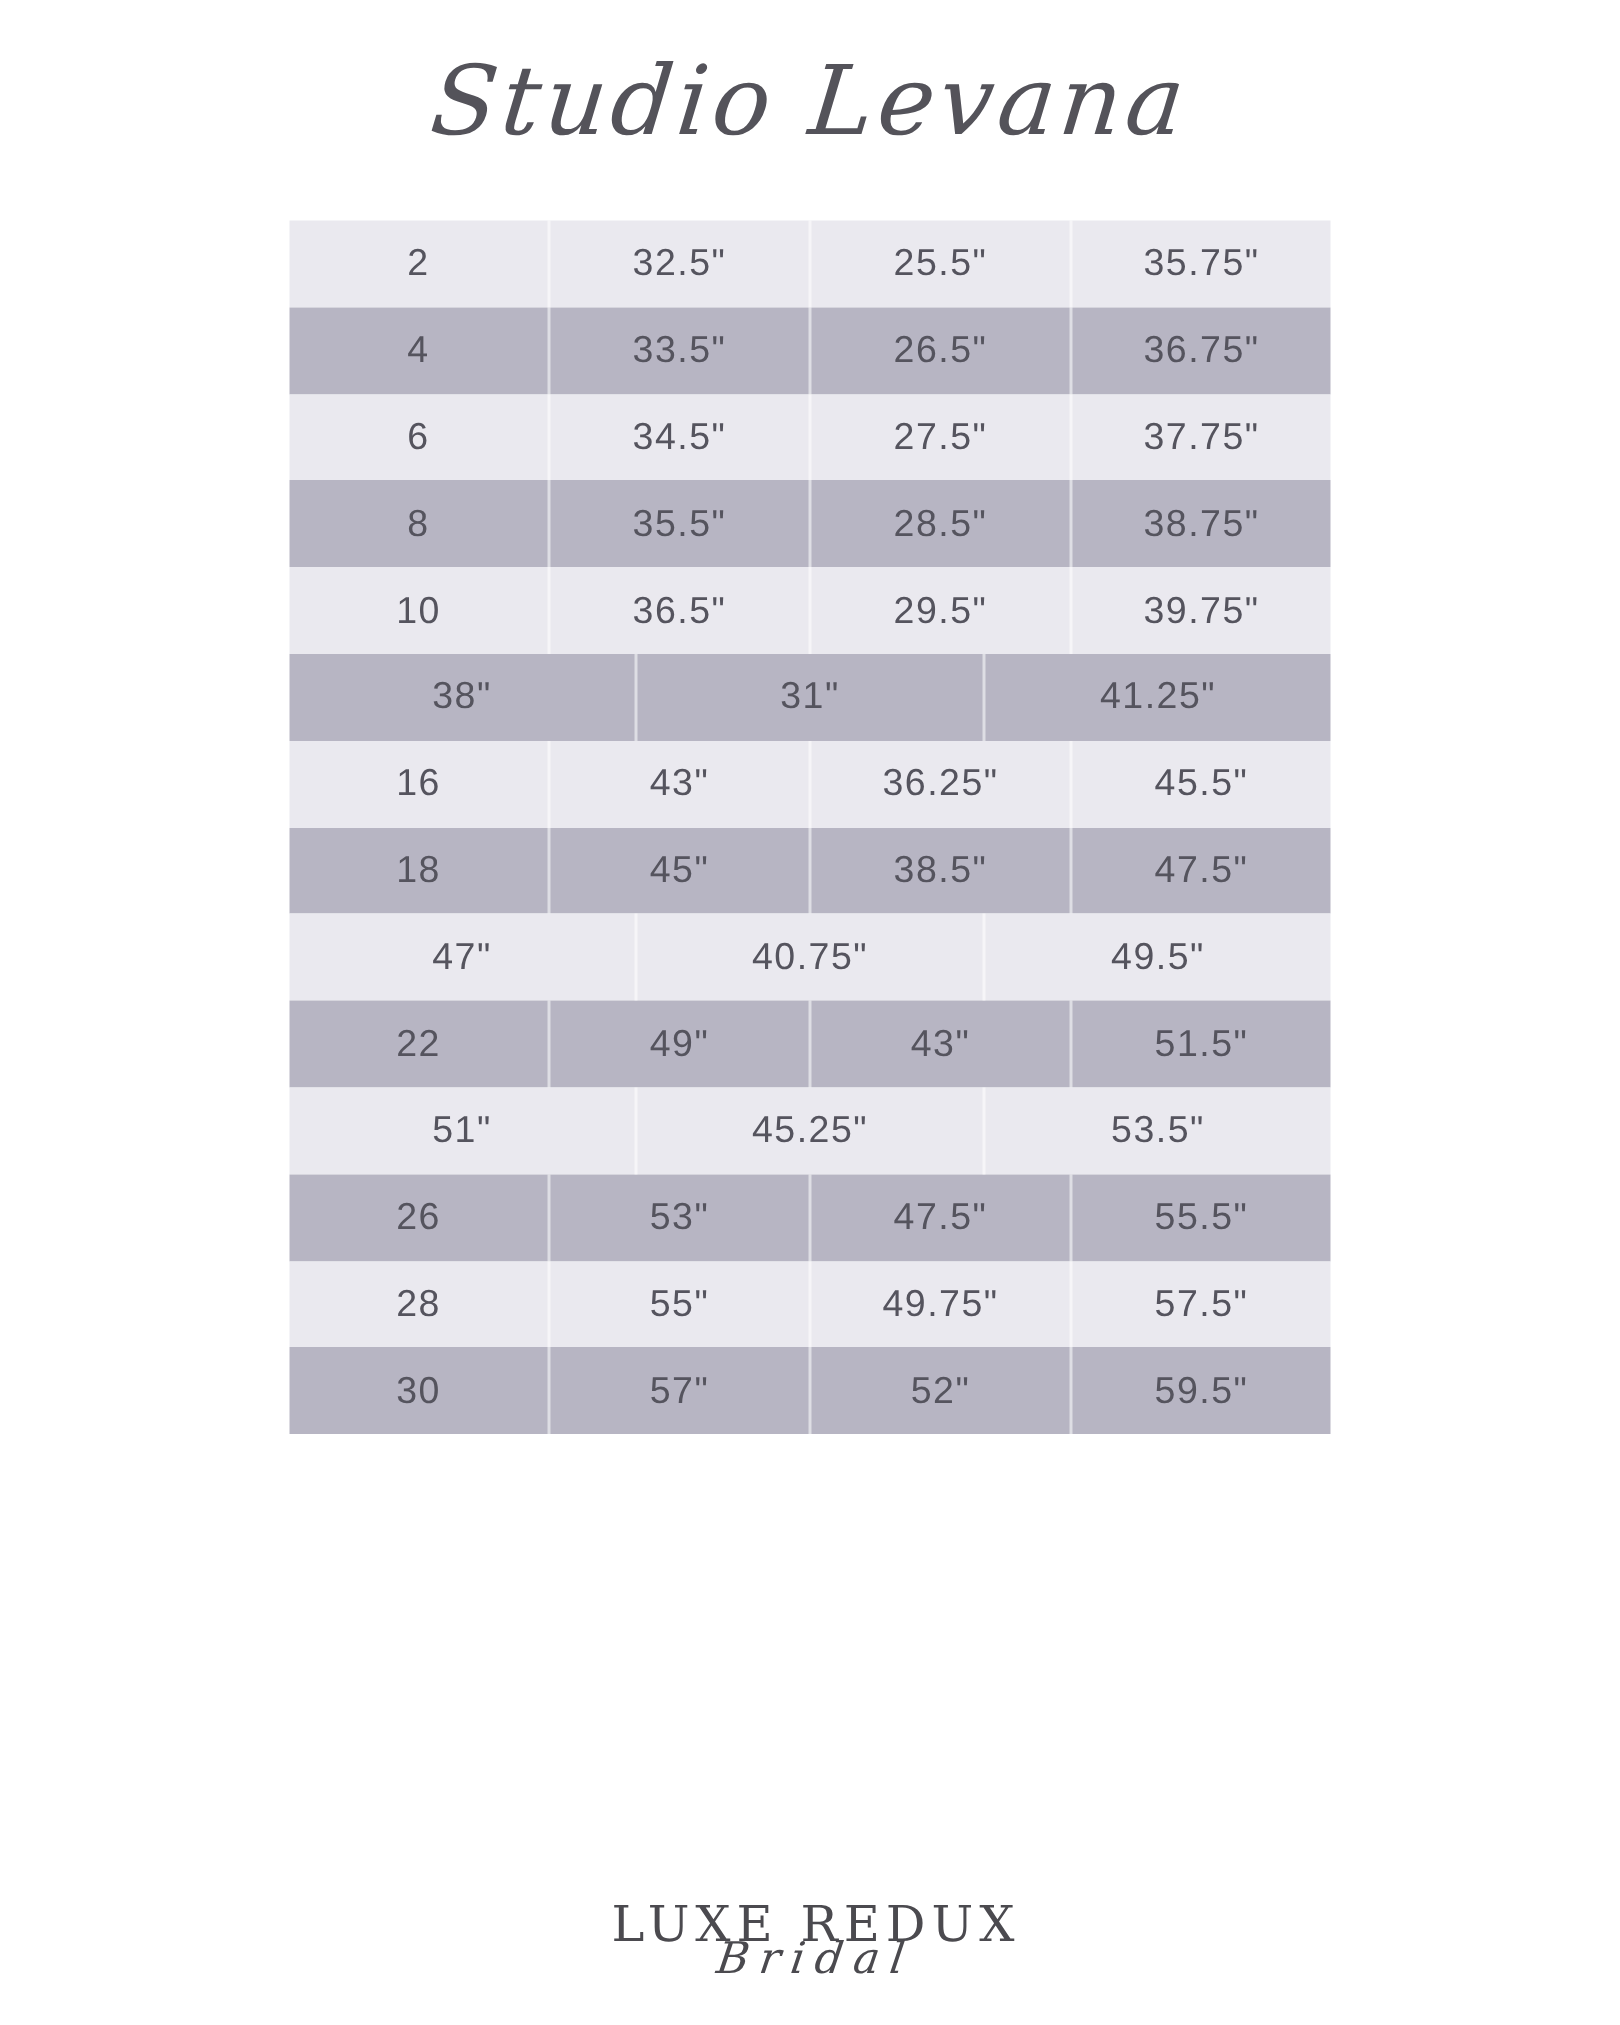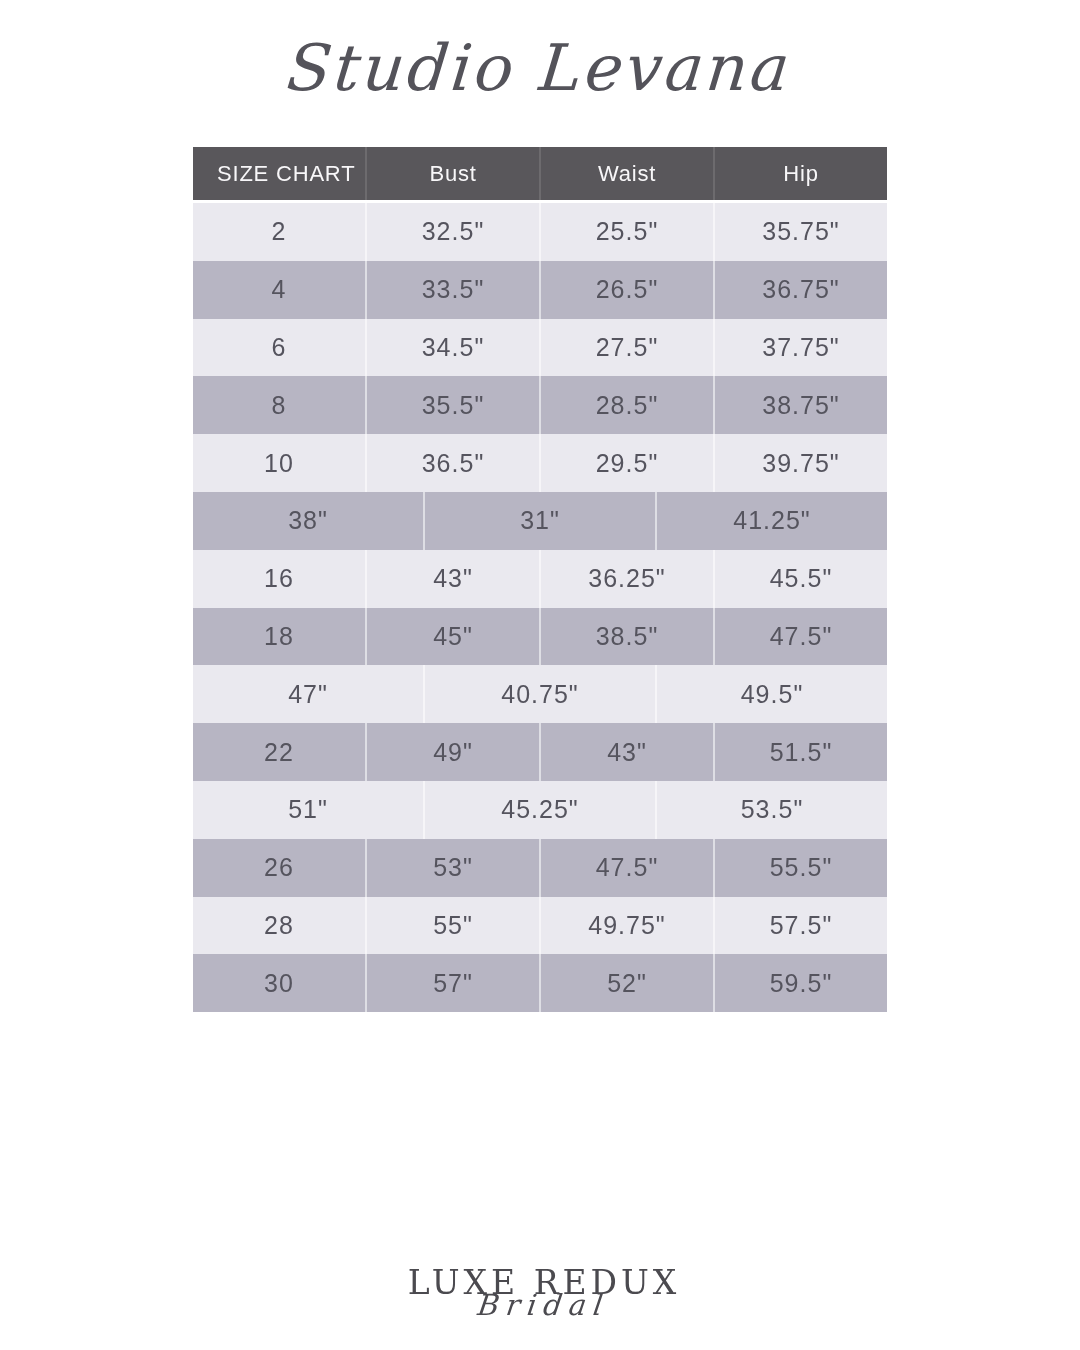--- a/index.html
+++ b/index.html
@@ -101,26 +101,20 @@
   }
 </style>
 </head>
 <body>
 
 <div class="page">
 
   <div class="brand-script">Studio Levana</div>
 
   <div class="size-table">
-    <div class="t-header">
-      <div class="t-hcell size">SIZE CHART</div>
-      <div class="t-hcell">Bust</div>
-      <div class="t-hcell">Waist</div>
-      <div class="t-hcell">Hip</div>
-    </div>
     <div class="t-body">
         <div class="t-row">
           <div class="t-cell">2</div>
           <div class="t-cell">32.5"</div>
           <div class="t-cell">25.5"</div>
           <div class="t-cell">35.75"</div>
         </div>
         <div class="t-row">
           <div class="t-cell">4</div>
           <div class="t-cell">33.5"</div>

